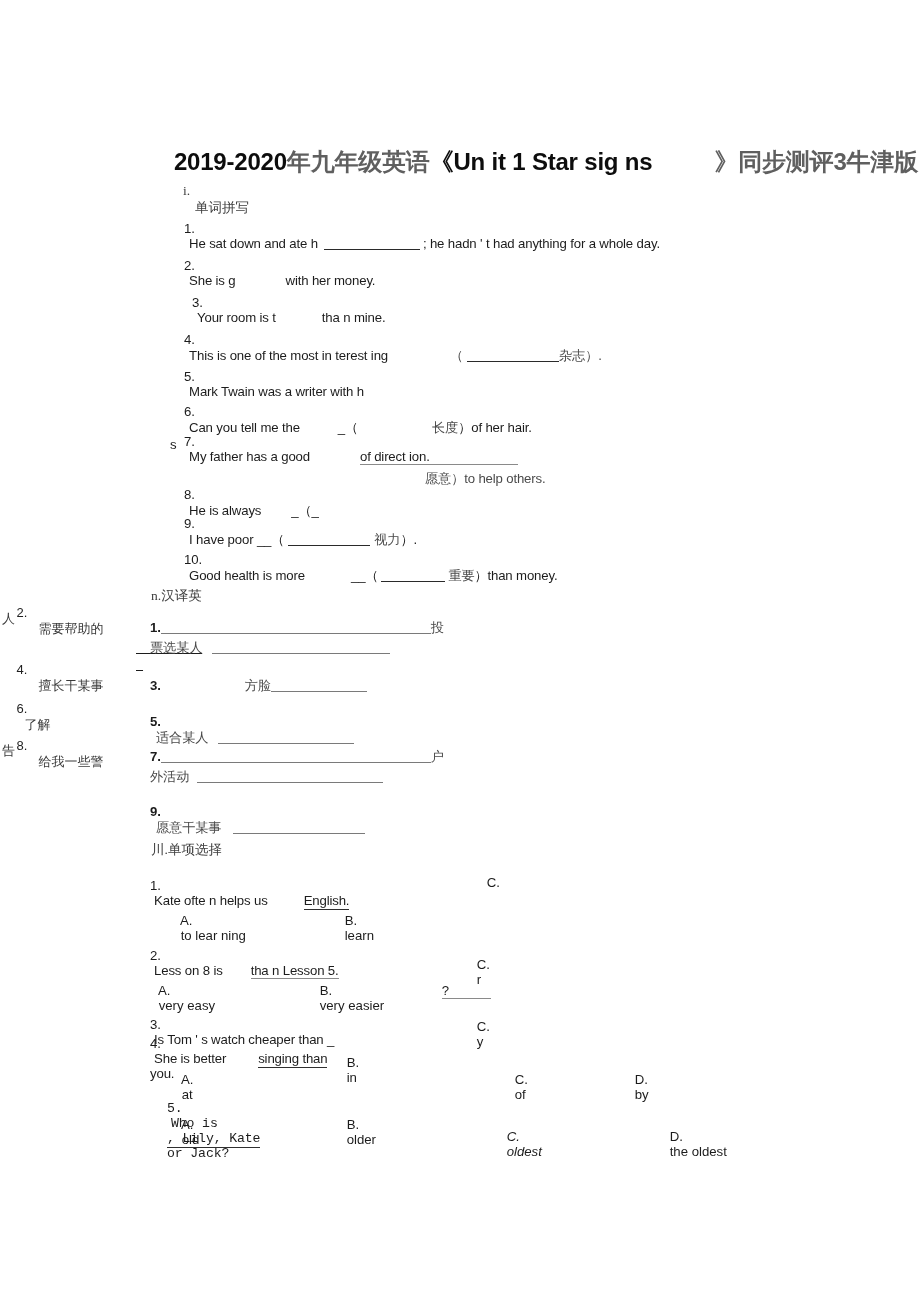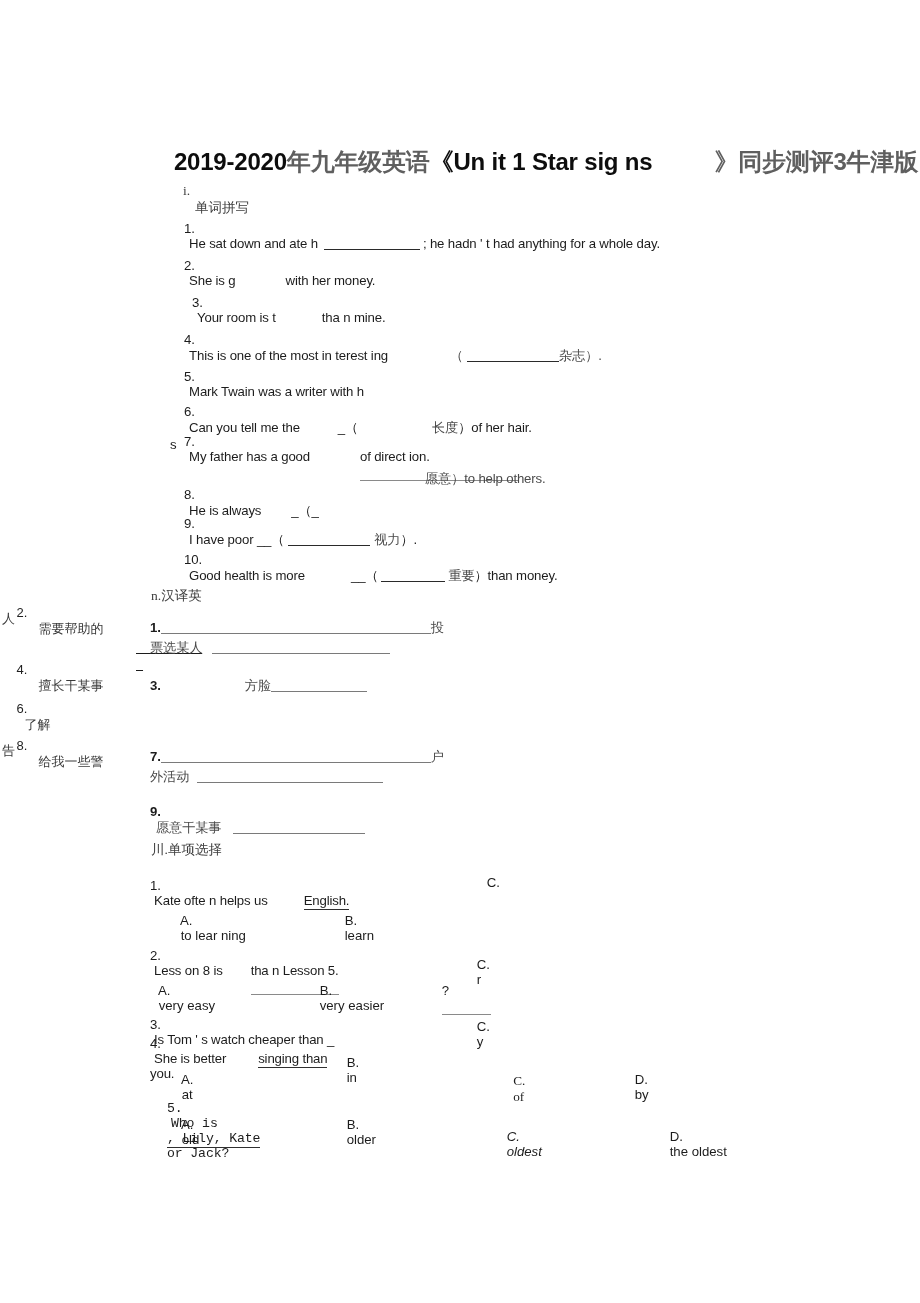--- a/index.html
+++ b/index.html
@@ -59,21 +59,21 @@
     display: inline-block;
     border-bottom: 1.1px solid #7a7a7a;
     vertical-align: -2px;
   }
   .ul-txt {
     border-bottom: 1.3px solid #2f2f2f;
     padding-bottom: 1px;
   }
   .ul-txt-grey {
     border-bottom: 1.2px solid #8a8a8a;
-    padding-bottom: 16px;
+    padding-bottom: 0;
   }
 
   
   .margin-item {
     font-size: 13px;
     color: #3a3a3a;
   }
   .margin-item .num { color: #1f1f1f; }
 
   .opt { font-size: 13.2px; color: #1c1c1c; }
@@ -176,20 +176,24 @@
     <span style="font-weight:bold">1.</span><span class="blank-thin" style="width:270px;"></span><span class="cjk">投</span>
   </div>
   <div class="abs q" style="left:136px; top:624px;text-decoration:underline;">
     <span class="cjk">票选某人</span><span class="blank-thin" style="width:178px; margin-left:10px;"></span>
   </div>
 
   <div class="abs q" style="left:136px; top:662px;">
     <span style="font-weight:bold">3.</span><span style="display:inline-block;width:84px"></span><span class="cjk">方脸</span><span class="blank-thin" style="width:96px;"></span>
   </div>
 
+  <div class="abs q" style="left:136px; top:699px;">
+    <span style="font-weight:bold">5.</span>
+    <span style="display:inline-block;width:6px"></span><span class="cjk">适合某人</span><span class="blank-thin" style="width:136px; margin-left:10px;"></span>
+  </div>
 
   <div class="abs q" style="left:136px; top:733px;">
     <span style="font-weight:bold">7.</span><span class="blank-thin" style="width:270px;"></span><span class="cjk">户</span>
   </div>
   <div class="abs q" style="left:136px; top:753px;">
     <span class="cjk">外活动</span><span class="blank-thin" style="width:186px; margin-left:8px;"></span>
   </div>
 
   <div class="abs q" style="left:136px; top:789px;">
     <span style="font-weight:bold">9.</span>
@@ -251,21 +255,21 @@
     <span>you.</span>
   </div>
   <div class="abs opt" style="left:332px; top:1040px;">
     <span>B.</span>
     <span>in</span>
   </div>
   <div class="abs opt" style="left:167px; top:1057px;">
     <span>A.</span>
     <span>at</span>
   </div>
-  <div class="abs opt" style="left:500px; top:1057px;font-family:Liberation Serif, serif;">
+  <div class="abs opt" style="left:500px; top:1057px;">
     <span>C.</span>
     <span>of</span>
   </div>
   <div class="abs opt" style="left:620px; top:1057px;">
     <span>D.</span>
     <span>by</span>
   </div>
 
   <div class="abs q" style="left:136px; top:1086px;font-family:Liberation Mono, monospace;">
     <span>5.</span>

